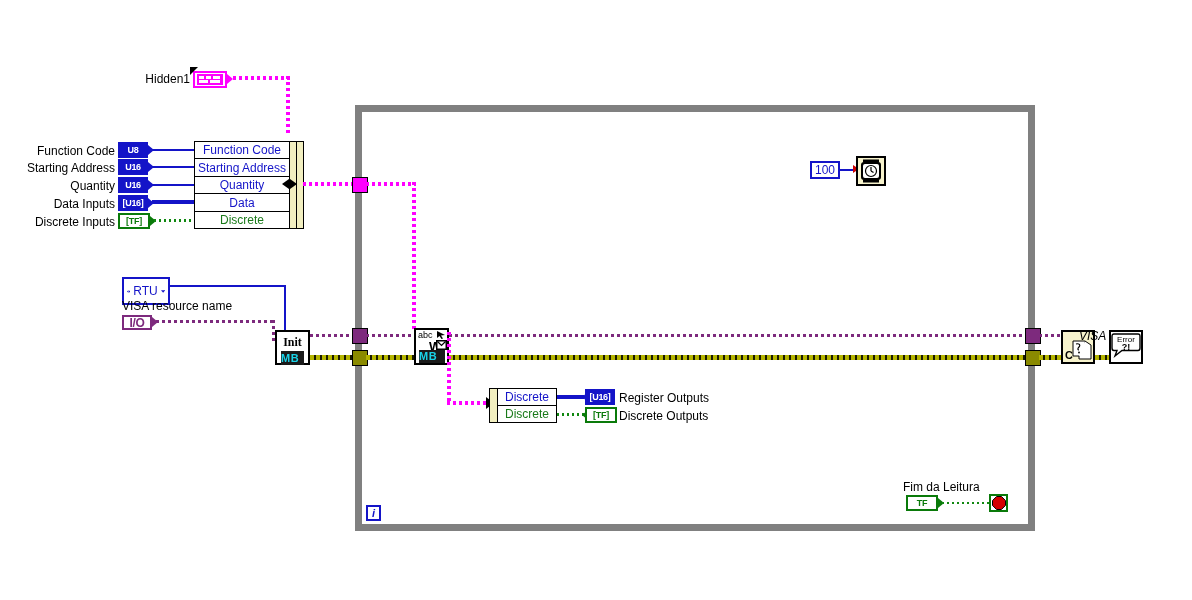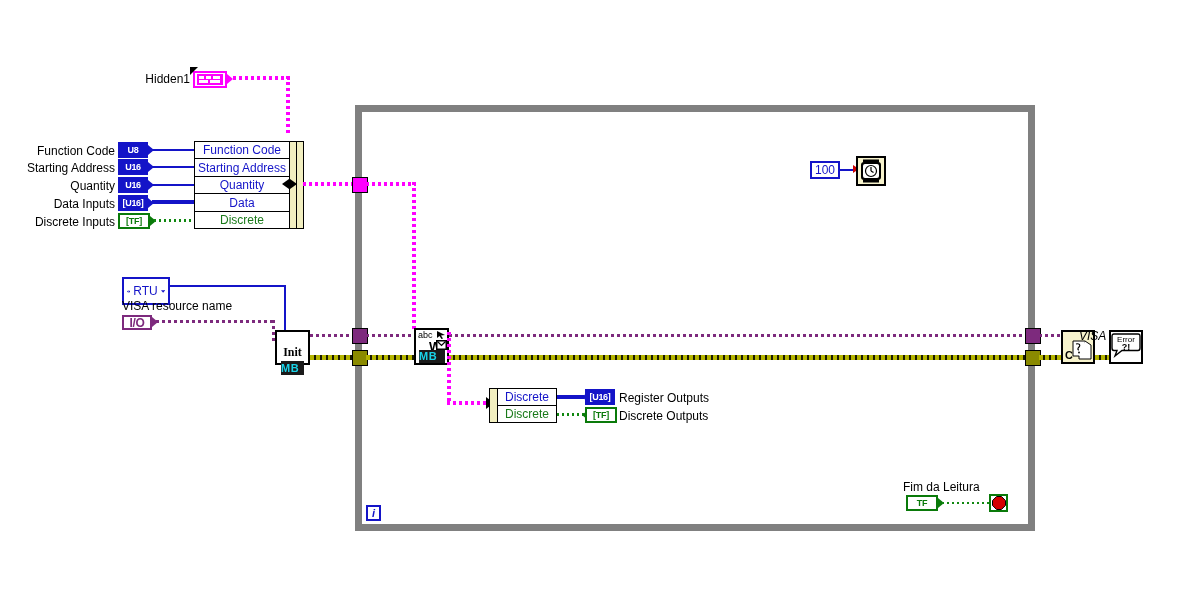--- a/index.html
+++ b/index.html
@@ -316,21 +316,21 @@
 
   <div class="lbl" style="left:122px; top:299px;">VISA resource name</div>
   <div class="term term-io" style="left:122px; top:315px; width:30px; height:15px;">
     <span>I/O</span>
   </div>
   <div class="arrowR pur" style="left:152px; top:317px;"></div>
   <div class="wire dash-h c-pur" style="left:156px; top:320px; width:119px; height:3px;"></div>
   <div class="wire dash-v c-pur" style="left:272px; top:320px; width:3px; height:21px;"></div>
 
   <div class="node" style="left:275px; top:330px; width:35px; height:35px;">
-    <div class="node-title" style="margin-top:13px;">Init</div>
+    <div class="node-title" style="margin-top:3px;">Init</div>
     <div class="mb-badge" style="margin:1px 4px 0 4px; height:14px; line-height:14px;">MB</div>
   </div>
 
   <div class="wire dash-h c-pur" style="left:310px; top:334px; width:50px; height:3px;"></div>
   <div class="wire err-h" style="left:310px; top:355px; width:50px; height:5px;"></div>
 
   <div style="position:absolute; left:352px; top:328px; width:14px; height:14px;
               background:#7d2a7d; border:1px solid #000;"></div>
   <div style="position:absolute; left:352px; top:350px; width:14px; height:14px;
               background:#8a8a00; border:1px solid #000;"></div>

